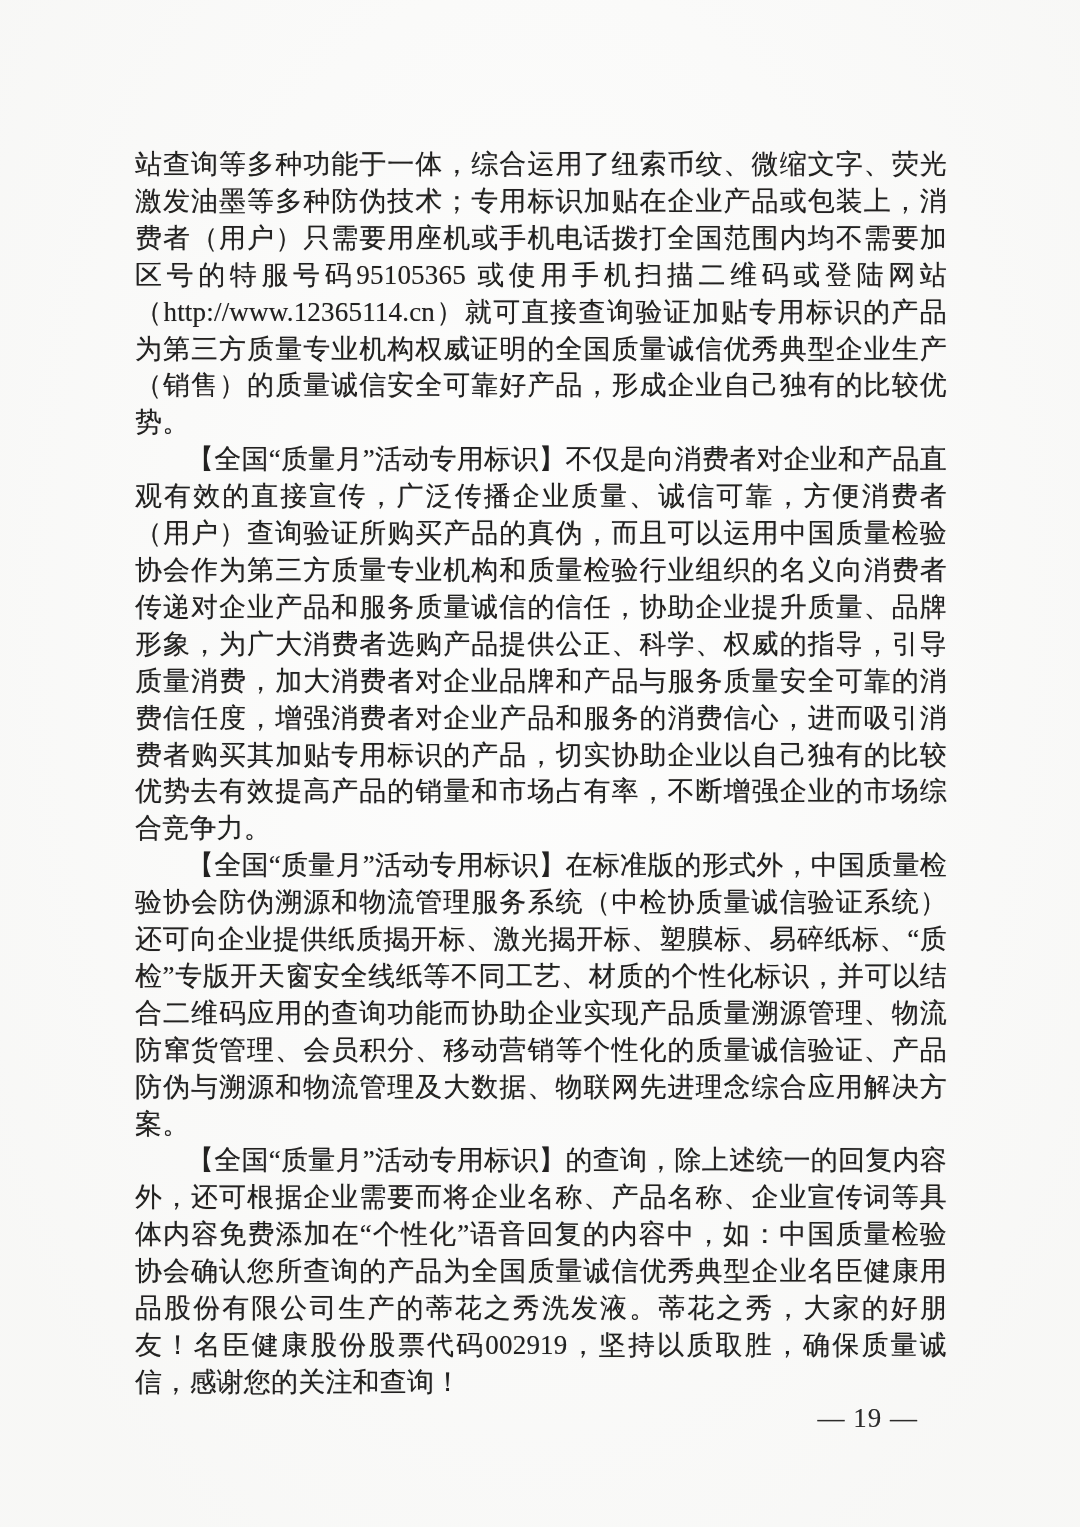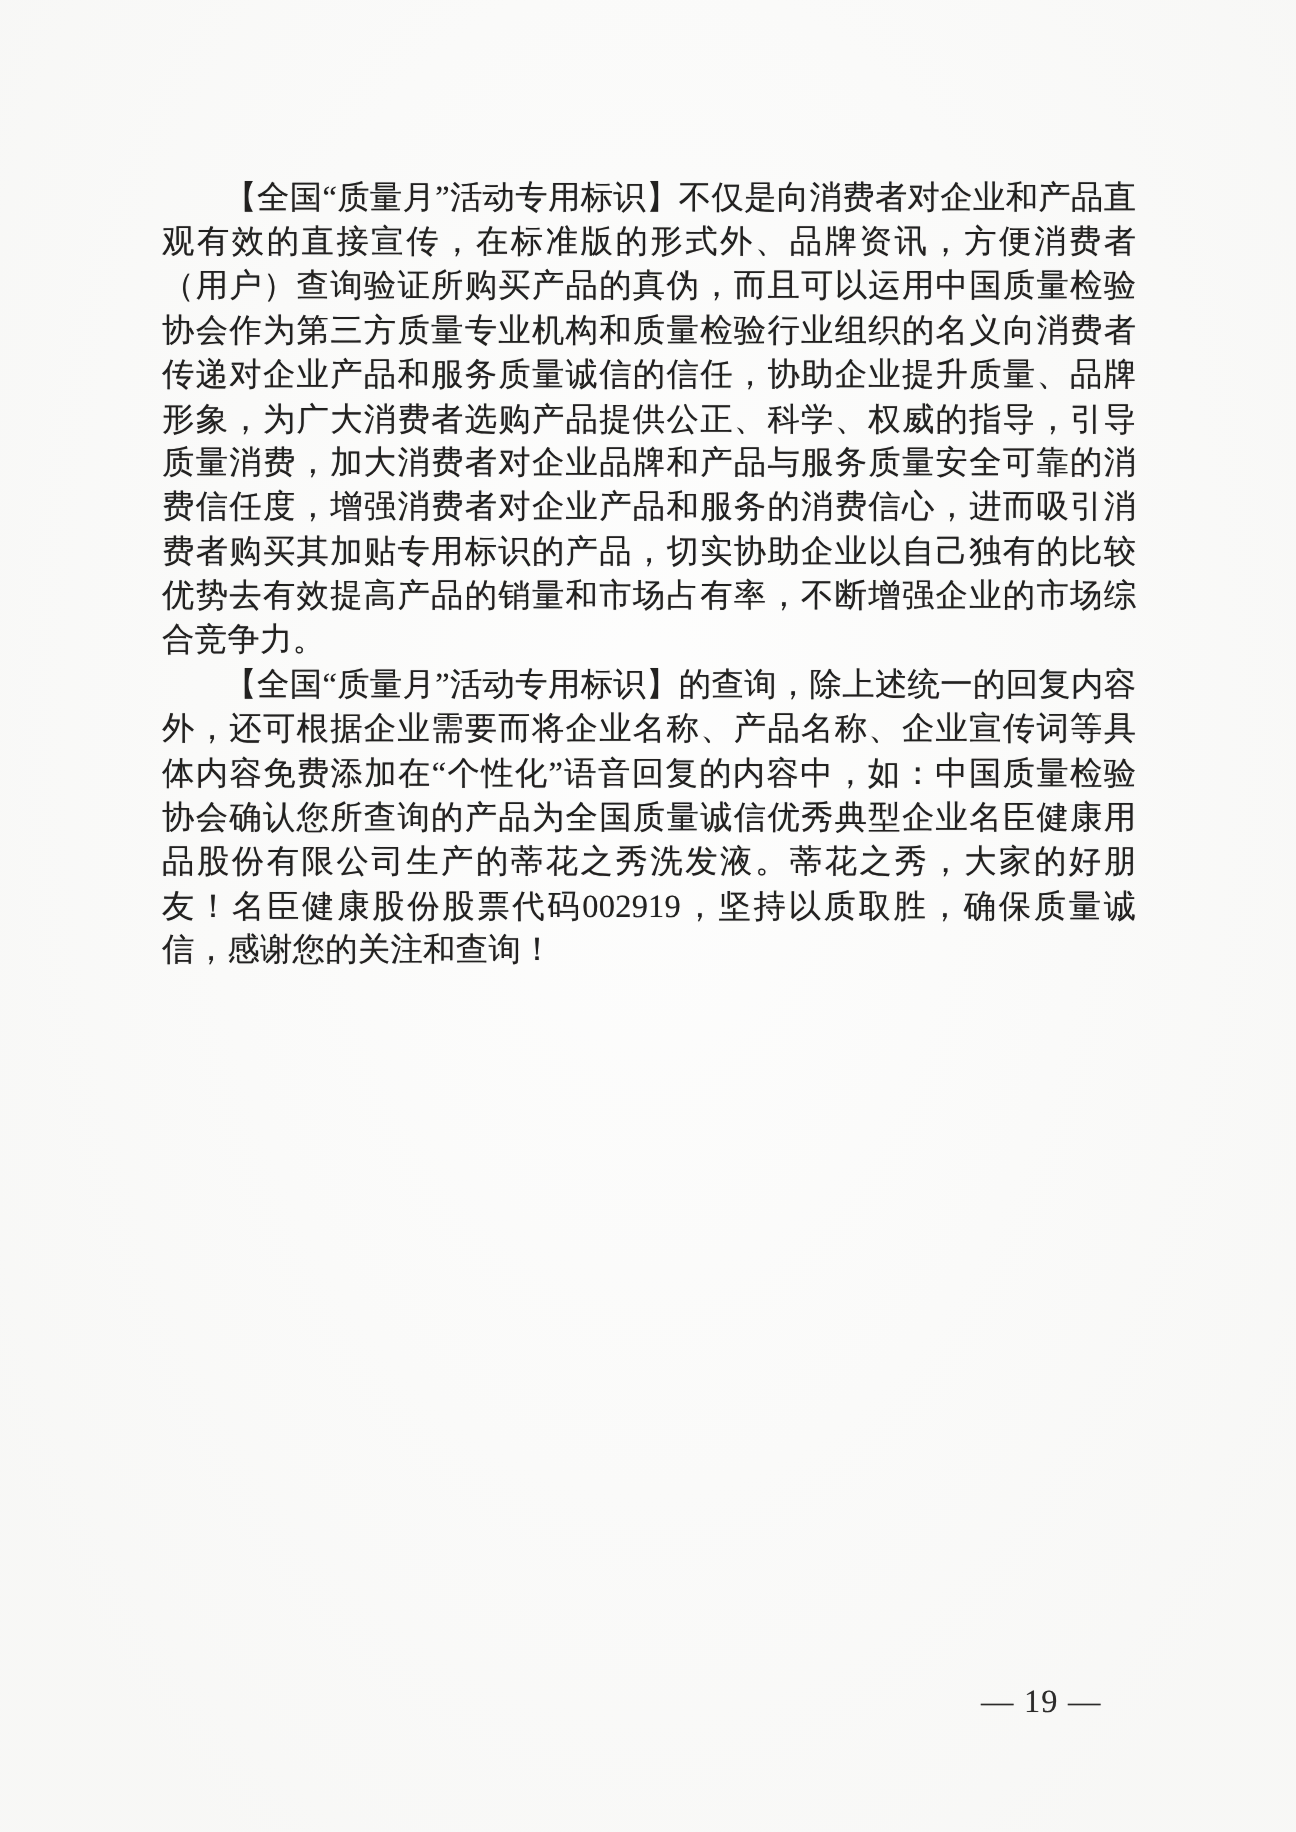--- a/index.html
+++ b/index.html
@@ -49,18 +49,20 @@
     letter-spacing: 1px;
     white-space: nowrap;
     text-shadow: 0 0 0.6px rgba(30,30,30,0.4);
   }
 </style>
 </head>
 <body>
 
 <div class="scan-page">
   <div class="page-content">
-    <p class="para indent">【全国“质量月”活动专用标识】不仅是向消费者对企业和产品直观有效的直接宣传，在标准版的形式外、品牌资讯，方便消费者（用户）查询验证所购买产品的真伪，而且可以运用中国质量检验协会作为第三方质量专业机构和质量检验行业组织的名义向消费者传递对企业产品和服务质量诚信的信任，协助企业提升质量、品牌形象，为广大消费者选购产品提供公正、科学、权威的指导，引导质量消费，加大消费者对企业品牌和产品与服务质量安全可靠的消费信任度，增强消费者对企业产品和服务的消费信心，进而吸引消费者购买其加贴专用标识的产品，切实协助企业以自己独有的比较优势去有效提高产品的销量和市场占有率，不断增强企业的市场综合竞争力。</p>
+    <p class="para">站查询等多种功能于一体，综合运用了纽索币纹、微缩文字、荧光激发油墨等多种防伪技术；专用标识加贴在企业产品或包装上，消费者（用户）只需要用座机或手机电话拨打全国范围内均不需要加区号的特服号码95105365 或使用手机扫描二维码或登陆网站（http://www.12365114.cn）就可直接查询验证加贴专用标识的产品为第三方质量专业机构权威证明的全国质量诚信优秀典型企业生产（销售）的质量诚信安全可靠好产品，形成企业自己独有的比较优势。</p>
+    <p class="para indent">【全国“质量月”活动专用标识】不仅是向消费者对企业和产品直观有效的直接宣传，广泛传播企业质量、诚信可靠，方便消费者（用户）查询验证所购买产品的真伪，而且可以运用中国质量检验协会作为第三方质量专业机构和质量检验行业组织的名义向消费者传递对企业产品和服务质量诚信的信任，协助企业提升质量、品牌形象，为广大消费者选购产品提供公正、科学、权威的指导，引导质量消费，加大消费者对企业品牌和产品与服务质量安全可靠的消费信任度，增强消费者对企业产品和服务的消费信心，进而吸引消费者购买其加贴专用标识的产品，切实协助企业以自己独有的比较优势去有效提高产品的销量和市场占有率，不断增强企业的市场综合竞争力。</p>
+    <p class="para indent">【全国“质量月”活动专用标识】在标准版的形式外，中国质量检验协会防伪溯源和物流管理服务系统（中检协质量诚信验证系统）还可向企业提供纸质揭开标、激光揭开标、塑膜标、易碎纸标、“质检”专版开天窗安全线纸等不同工艺、材质的个性化标识，并可以结合二维码应用的查询功能而协助企业实现产品质量溯源管理、物流防窜货管理、会员积分、移动营销等个性化的质量诚信验证、产品防伪与溯源和物流管理及大数据、物联网先进理念综合应用解决方案。</p>
     <p class="para indent">【全国“质量月”活动专用标识】的查询，除上述统一的回复内容外，还可根据企业需要而将企业名称、产品名称、企业宣传词等具体内容免费添加在“个性化”语音回复的内容中，如：中国质量检验协会确认您所查询的产品为全国质量诚信优秀典型企业名臣健康用品股份有限公司生产的蒂花之秀洗发液。蒂花之秀，大家的好朋友！名臣健康股份股票代码002919，坚持以质取胜，确保质量诚信，感谢您的关注和查询！</p>
   </div>
 
   <div class="page-number">— 19 —</div>
 </div>
 
 </body></html>

